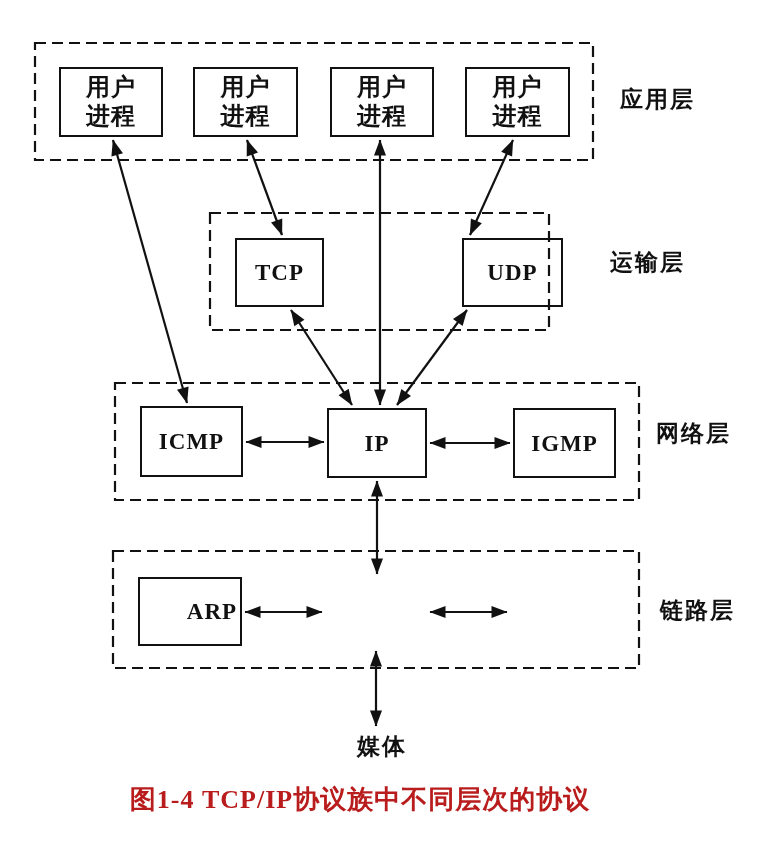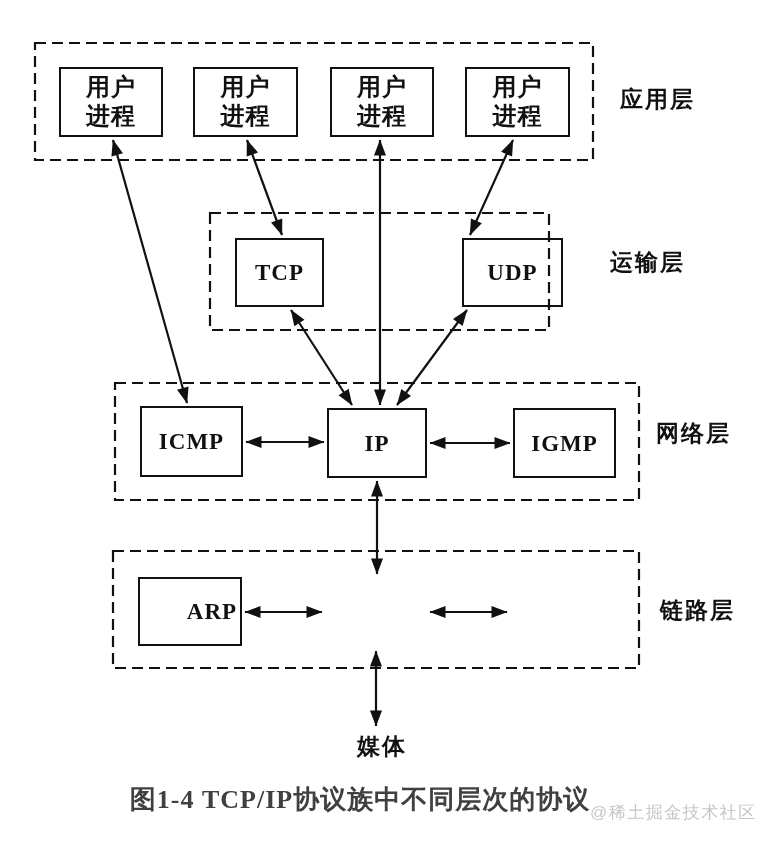--- a/index.html
+++ b/index.html
@@ -63,21 +63,21 @@
     z-index: 2;
   }
   .caption {
     position: absolute;
     left: 60px;
     top: 782px;
     width: 600px;
     text-align: center;
     font-size: 26px;
     font-weight: bold;
-    color: #404040;
+    color: #b91c1c;
     letter-spacing: 1px;
     z-index: 2;
     white-space: nowrap;
   }
   .watermark {
     position: absolute;
     left: 590px;
     top: 801px;
     width: 180px;
     text-align: left;
@@ -113,21 +113,20 @@
   <div class="node acr" style="left:138px; top:577px; width:104px; height:69px;padding-left:44px;">ARP</div>
 
   <div class="layer-label" style="left:620px; top:84px;">应用层</div>
   <div class="layer-label" style="left:572px; top:247px;margin-left:38px;">运输层</div>
   <div class="layer-label" style="left:656px; top:418px;">网络层</div>
   <div class="layer-label" style="left:660px; top:595px;">链路层</div>
 
   <div class="media-label">媒体</div>
 
   <div class="caption">图1-4  TCP/IP协议族中不同层次的协议</div>
-  <div class="watermark">@稀土掘金技术社区</div>
 
   <svg id="lines" viewBox="0 0 774 842" xmlns="http://www.w3.org/2000/svg">
     <defs>
       <marker id="ah" markerUnits="userSpaceOnUse" markerWidth="18" markerHeight="14" refX="16.5" refY="7" orient="auto-start-reverse">
         <path d="M1,1 L17,7 L1,13 Z" fill="#111111"></path>
       </marker>
     </defs>
 
     <rect x="35" y="43" width="558" height="117" fill="none" stroke="#111111" stroke-width="2.2" stroke-dasharray="11 6"></rect>
     <rect x="210" y="213" width="339" height="117" fill="none" stroke="#111111" stroke-width="2.2" stroke-dasharray="11 6"></rect>

